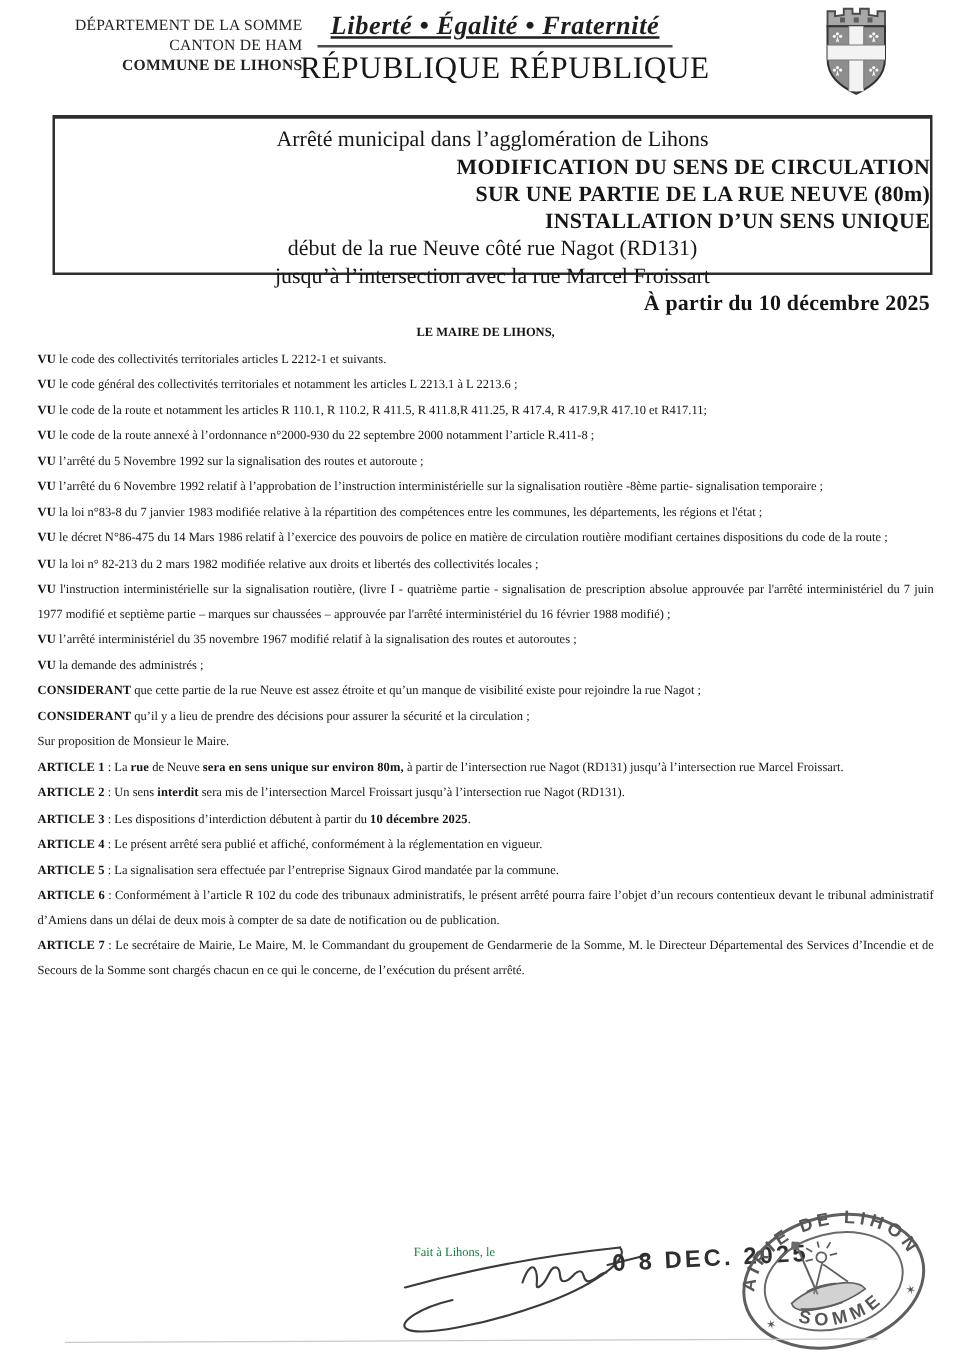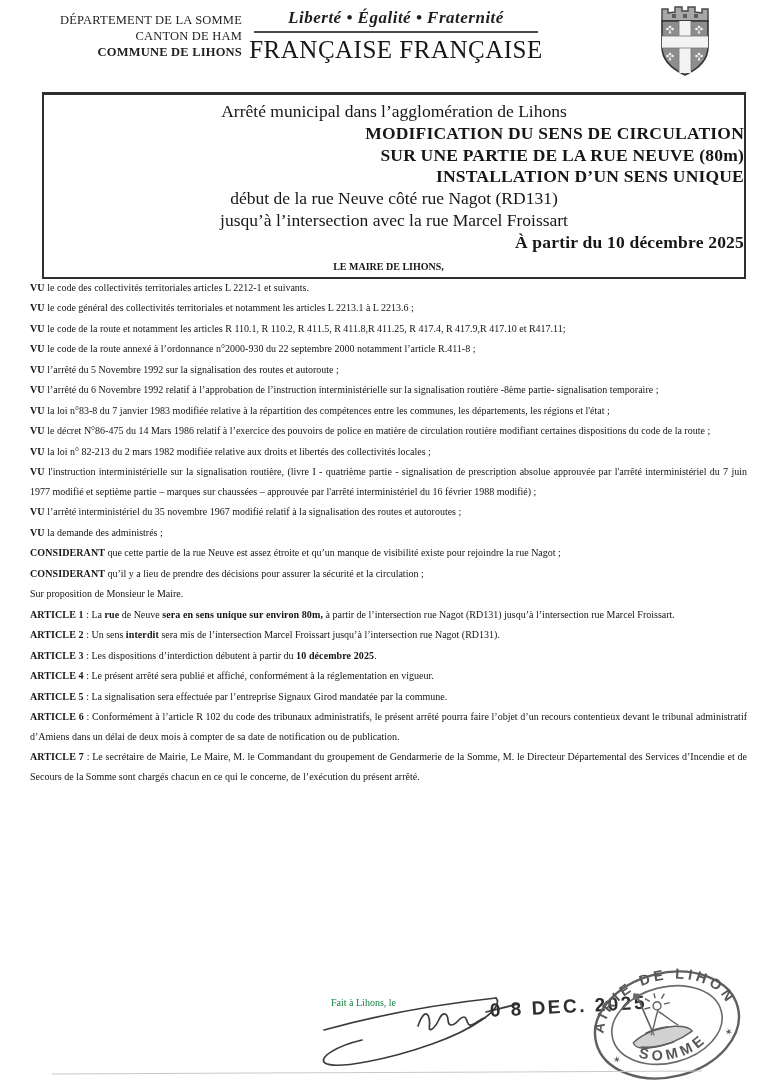--- a/index.html
+++ b/index.html
@@ -14,33 +14,33 @@
   
   .header-left {
     position:absolute; left:24px; top:12px; width:218px;
     text-align:right; font-size:12.5px; line-height:16px; letter-spacing:.2px;
     color:#222;
   }
   .header-center {
     position:absolute; left:240px; top:8px; width:312px; text-align:center;
   }
   .motto {
-    font-size:17px; font-weight:bold; font-style:italic; letter-spacing:.5px;
-    color:#1e1e1e; white-space:nowrap;
+    font-size:21px; font-weight:bold; font-style:italic; letter-spacing:.5px;
+    color:#1e1e1e; white-space:nowrap;text-decoration:underline;
   }
   .motto-rule { height:0; border-bottom:2.5px solid #4a4a4a; margin:3px 14px 3px 14px; }
   .republic {
     font-size:25px; letter-spacing:.5px; color:#171717; white-space:nowrap;
     font-family:"Liberation Serif", serif;
   }
   .coat { position:absolute; left:642px; top:3px; width:86px; height:76px; }
 
   
   .title-box {
-    position:absolute; left:42px; top:92px; width:704px; height:187px;
+    position:absolute; left:42px; top:92px; width:704px; height:128px;
     border:2px solid #2e2e2e; border-top-width:3px;
     text-align:center; padding-top:6px;
   }
   .title-box .tline { font-size:17.5px; line-height:21.8px; color:#161616; }
   .title-box .tline.bold { letter-spacing:.2px;text-align:right; }
 
   
   .doc-body {
     position:absolute; left:30px; top:257px; width:717px;
     font-size:10px; line-height:19.5px; text-align:justify; color:#141414;
@@ -64,21 +64,21 @@
 
 <div class="header-left">
   <div>DÉPARTEMENT DE LA SOMME</div>
   <div>CANTON DE HAM</div>
   <div class="bold">COMMUNE DE LIHONS</div>
 </div>
 
 <div class="header-center">
   <div class="motto">Liberté • Égalité • Fraternité</div>
   <div class="motto-rule"></div>
-  <div class="republic">FRANÇAISE FRANÇAISE</div>
+  <div class="republic">RÉPUBLIQUE RÉPUBLIQUE</div>
 </div>
 
 <svg class="coat" viewBox="0 0 86 76">
 
   <path d="M20 18 L20 6 L26 6 L26 10 L33 9 L33 4 L40 4 L40 8 L46 8 L46 4 L53 4 L53 9 L60 10 L60 6 L66 6 L66 18 Z" fill="#a8a8a8" stroke="#4a4a4a" stroke-width="1.5"></path>
   <rect x="30" y="11" width="4" height="4" fill="#5c5c5c"></rect>
   <rect x="41" y="11" width="4" height="4" fill="#5c5c5c"></rect>
   <rect x="52" y="11" width="4" height="4" fill="#5c5c5c"></rect>
 
   <path d="M20 18 H66 V44 C66 58 56 66 43 72 C30 66 20 58 20 44 Z" fill="#8d8d8d" stroke="#333" stroke-width="1.6"></path>

